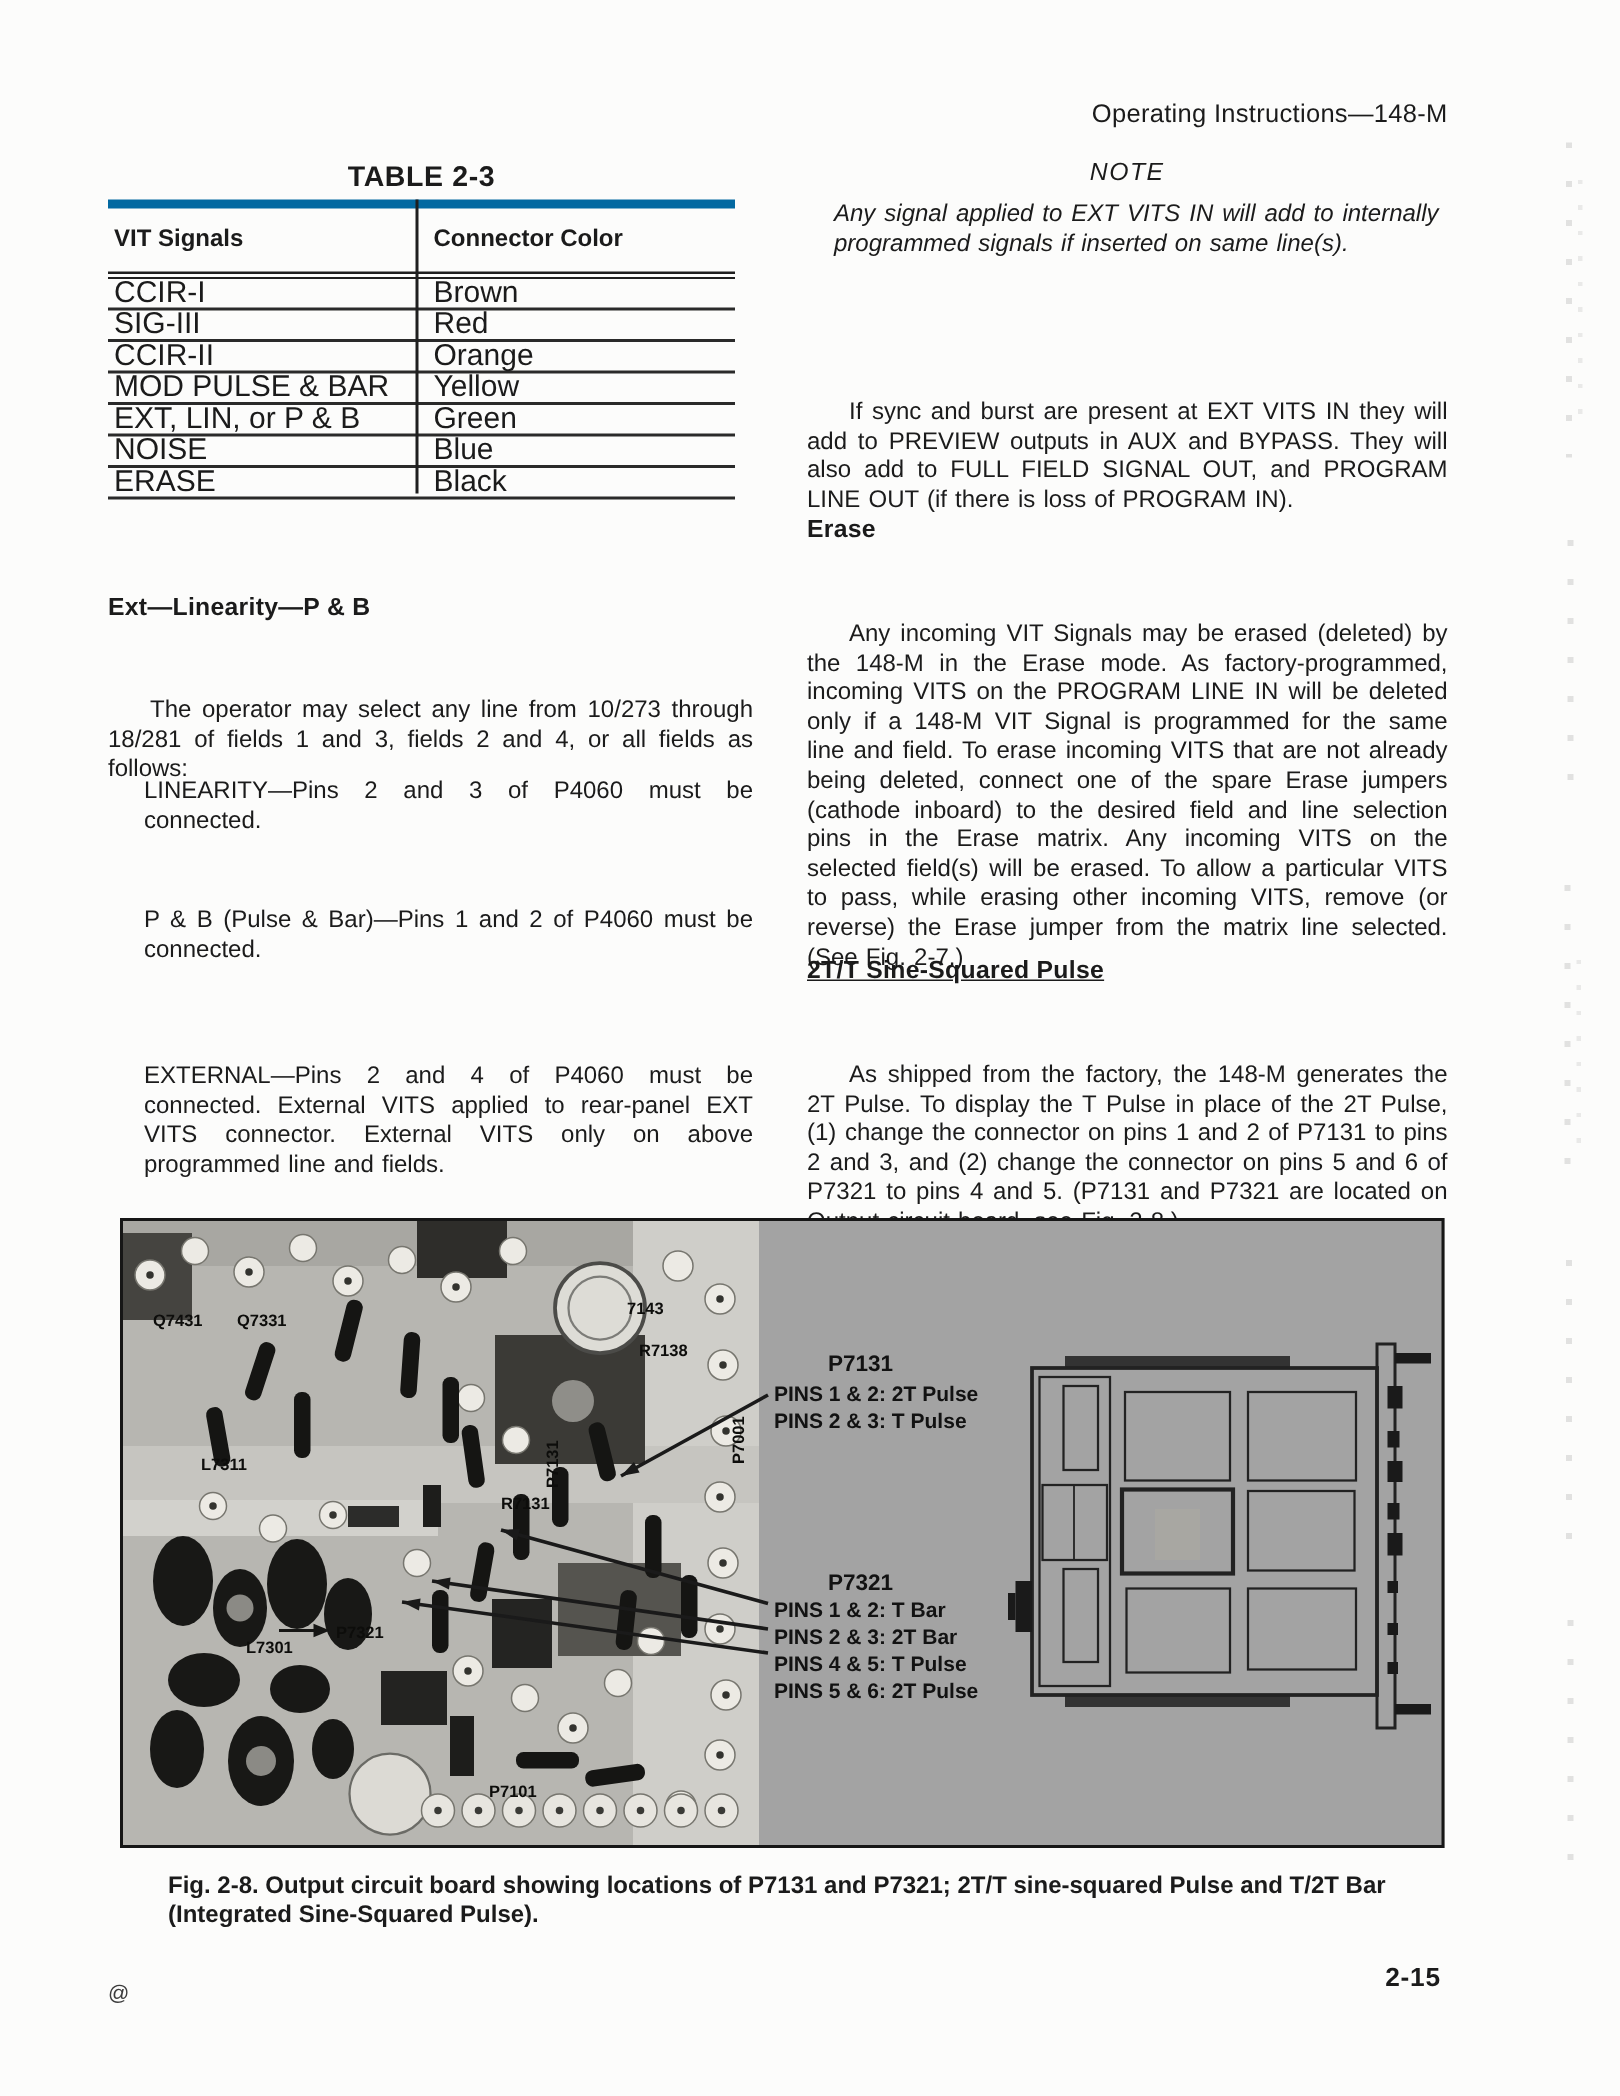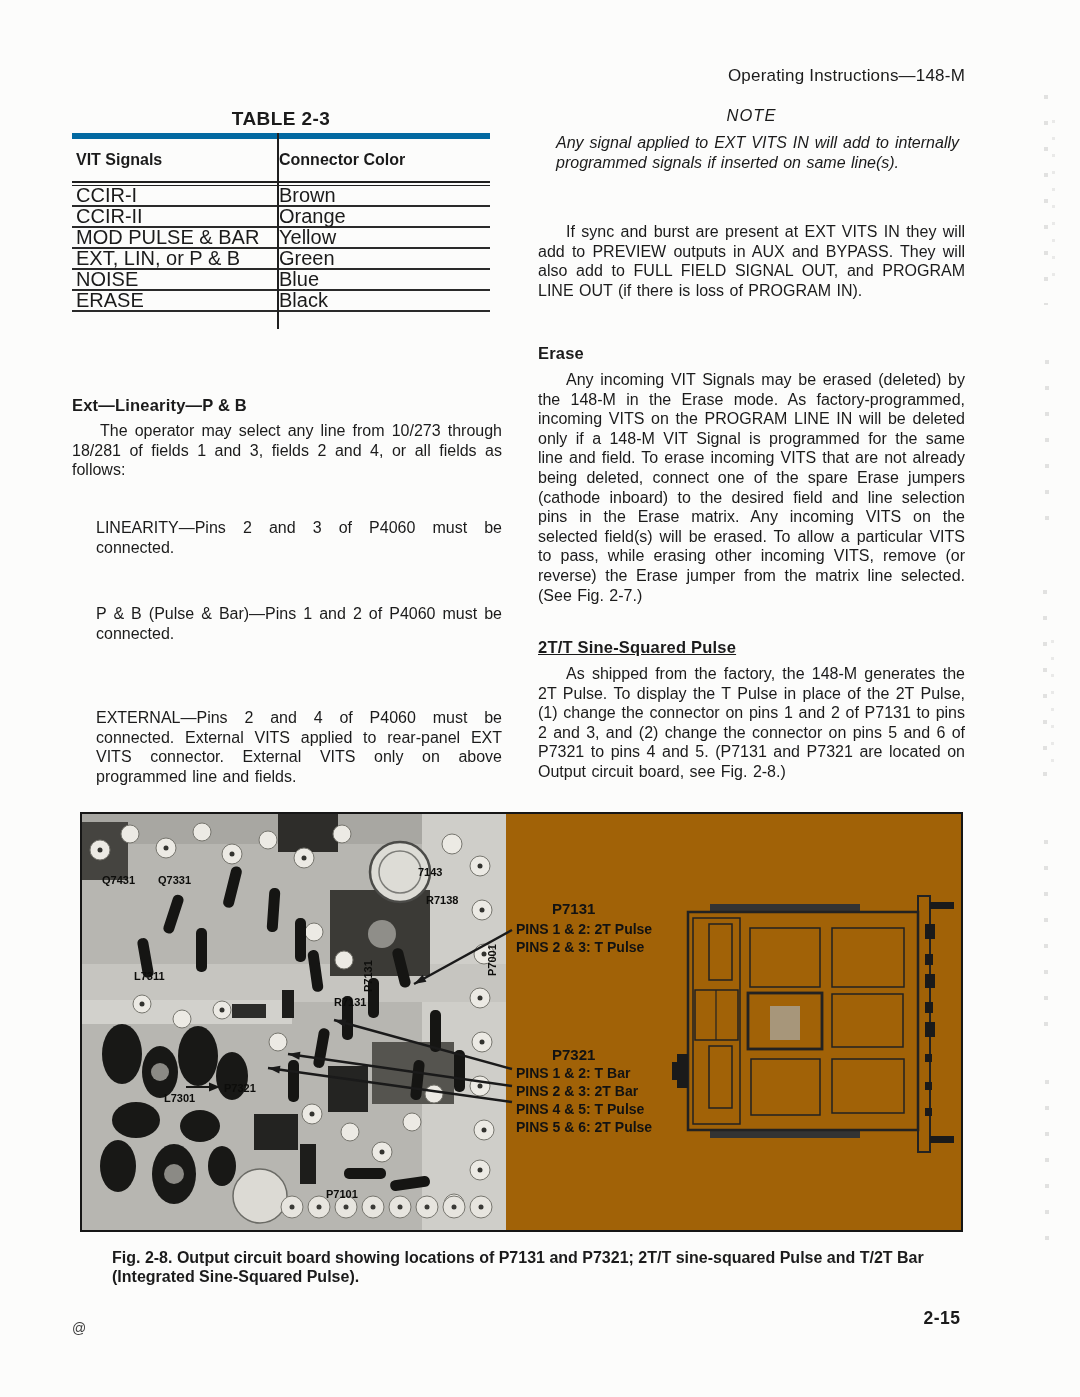--- a/index.html
+++ b/index.html
@@ -10,34 +10,34 @@
     overflow:hidden;
   }
   .abs{position:absolute;}
   
   .tbl-title{left:72px;top:108px;width:418px;text-align:center;font-weight:bold;font-size:19px;letter-spacing:.4px;}
   .vit-table{left:72px;top:133px;width:418px;border-top:6px solid #0369a1;}
   .vit-head{display:flex;height:42px;align-items:center;font-weight:bold;font-size:16px;}
   .vit-sep{height:5px;background:linear-gradient(#1f1f1f 0 1.5px,transparent 1.5px 3.5px,#1f1f1f 3.5px 5px);}
   .vit-row{display:flex;height:19px;border-bottom:2px solid #2a2a2a;font-size:20px;align-items:center;}
   .c1{width:203px;padding-left:4px;}
-  .c2{}
+  .c2{padding-left:10px;}
   .vit-divider{left:277px;top:133px;width:2px;height:196px;background:#1f1f1f;}
   
   .h2{font-weight:bold;font-size:16.5px;letter-spacing:.2px;}
   .body-par{font-size:16px;line-height:19.6px;text-align:justify;word-spacing:1px;}
-  .indent{text-indent:28px;}
+  .indent{text-indent:28px;margin-top:43px;}
   .hang{margin-left:24px;}
   .ital{font-style:italic;}
   .right-col{left:538px;width:427px;}
   .left-col{left:72px;width:430px;}
   .page-header{left:538px;top:66px;width:427px;text-align:right;font-weight:normal;font-size:17px;letter-spacing:.2px;}
   .note-label{left:538px;top:106px;width:427px;text-align:center;font-style:italic;font-size:16.5px;letter-spacing:1px;}
   
-  .fig-box{left:80px;top:812px;width:883px;height:420px;border:2px solid #161616;box-sizing:border-box;background:#a16207;}
+  .fig-box{left:80px;top:812px;width:883px;height:420px;border:2px solid #161616;box-sizing:border-box;background:#a3a3a3;}
   .fig-caption{left:112px;top:1248px;width:840px;font-weight:bold;font-size:16px;line-height:19px;}
   .page-num{left:912px;top:1308px;width:60px;font-weight:bold;font-size:17.5px;letter-spacing:.5px;text-align:center;}
   .at-mark{left:72px;top:1320px;font-size:14px;color:#3c3c3c;}
   
   .noise-col{width:4px;opacity:.16;background:repeating-linear-gradient(180deg,#555 0 4px,transparent 4px 26px);}
   .noise-col2{width:3px;opacity:.10;background:repeating-linear-gradient(180deg,#444 0 3px,transparent 3px 17px);}
   svg text{font-family:"Liberation Sans", sans-serif;}
   .callout-t{font-size:15px;font-weight:bold;fill:#121212;}
   .callout-l{font-size:14px;font-weight:bold;fill:#121212;}
   .board-lbl{font-size:11px;font-weight:bold;fill:#0d0d0b;}
@@ -49,20 +49,24 @@
 
 <div class="abs vit-table">
   <div class="vit-head">
     <div class="c1">VIT Signals</div>
     <div class="c2">Connector Color</div>
   </div>
   <div class="vit-sep"></div>
   <div class="vit-row">
     <div class="c1">CCIR-I</div>
     <div class="c2">Brown</div>
+  </div>
+  <div class="vit-row">
+    <div class="c1">SIG-III</div>
+    <div class="c2">Red</div>
   </div>
   <div class="vit-row">
     <div class="c1">CCIR-II</div>
     <div class="c2">Orange</div>
   </div>
   <div class="vit-row">
     <div class="c1">MOD PULSE &amp; BAR</div>
     <div class="c2">Yellow</div>
   </div>
   <div class="vit-row">

